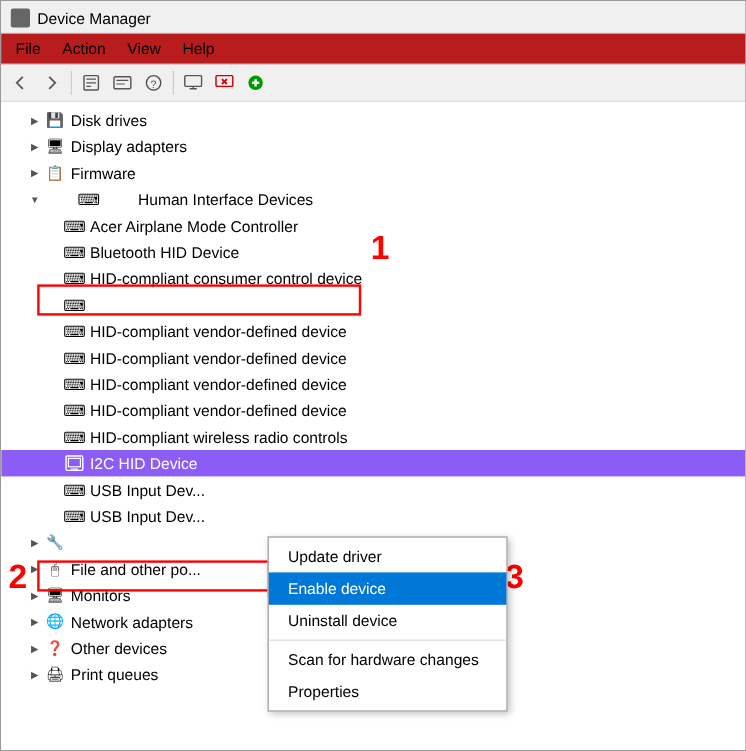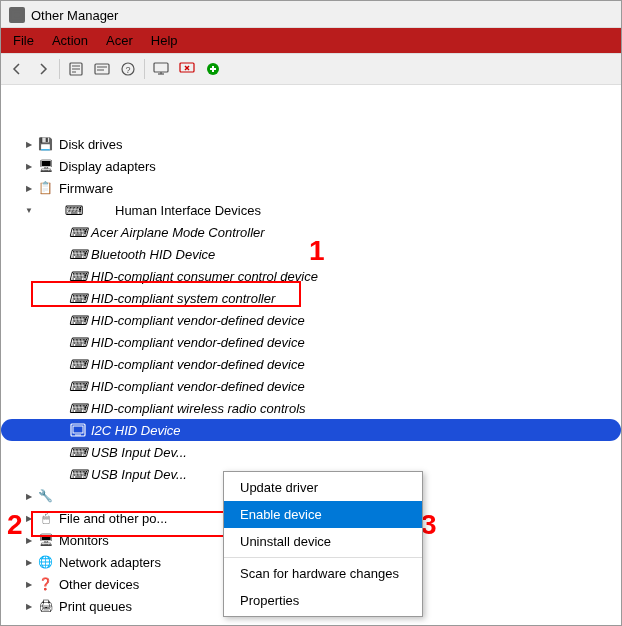--- a/index.html
+++ b/index.html
@@ -70,36 +70,35 @@
       width: 1px; height: 20px;
       background: #ccc;
       margin: 0 2px;
     }
     .content {
       flex: 1;
       overflow-y: auto;
       overflow-x: hidden;
       position: relative;
       background: #fff;
-      margin-top: 44px;
     }
     .tree {
       padding: 4px 0;
       user-select: none;
     }
     .tree-item {
       display: flex;
       align-items: center;
       padding: 2px 4px;
       cursor: pointer;
       white-space: nowrap;
       font-size: 13px;
       height: 22px;
     }
-    .tree-item.selected { background: #1d4ed8; color: #fff; border-radius: 11px; }
+    .tree-item.selected { background: #8b5cf6; color: #fff; }
     .tree-item.selected .item-icon { filter: brightness(10); }
     .expand-arrow {
       width: 16px; height: 16px;
       display: flex; align-items: center; justify-content: center;
       font-size: 10px;
       color: #555;
       flex-shrink: 0;
     }
     .expand-arrow.expanded::before { content: '▼'; font-size: 8px; }
     .expand-arrow.collapsed::before { content: '▶'; font-size: 8px; }
@@ -107,21 +106,21 @@
     .item-icon {
       width: 18px; height: 16px;
       margin-right: 4px;
       flex-shrink: 0;
       display: flex; align-items: center; justify-content: center;
       font-size: 14px;
     }
     .item-label { font-size: 13px; }
     
     .indent-1 { padding-left: 20px; }
-    .indent-2 { padding-left: 52px; font-style: italic; }
+    .indent-2 { padding-left: 36px; }
 
     
     .annotation-box {
       position: absolute;
       border: 2px solid red;
       pointer-events: none;
       z-index: 10;
     }
     .annotation-number {
       position: absolute;
@@ -177,27 +176,27 @@
 
 <div class="window">
 
   <div class="title-bar">
     <div class="title-bar-icon">
       <svg width="14" height="14" viewBox="0 0 14 14">
         <rect x="1" y="2" width="12" height="10" rx="1" fill="none" stroke="#666" stroke-width="1.5"></rect>
         <circle cx="7" cy="7" r="3" fill="#666"></circle>
       </svg>
     </div>
-    <span class="title-text">Other Manager</span>
+    <span class="title-text">Device Manager</span>
   </div>
 
   <div class="menu-bar">
     <div class="menu-item">File</div>
     <div class="menu-item">Action</div>
-    <div class="menu-item">Acer</div>
+    <div class="menu-item">View</div>
     <div class="menu-item">Help</div>
   </div>
 
   <div class="toolbar">
     <button class="toolbar-btn">
       <svg width="16" height="16" viewBox="0 0 16 16">
           <path d="M10 3L5 8l5 5" stroke="#555" stroke-width="1.5" fill="none"></path>
         </svg>
     </button>
     <button class="toolbar-btn">
@@ -289,21 +288,20 @@
         <span class="item-label">Bluetooth HID Device</span>
       </div>
       <div class="tree-item indent-2">
         <div class="expand-arrow leaf"></div>
         <div class="item-icon icon-hid"></div>
         <span class="item-label">HID-compliant consumer control device</span>
       </div>
       <div class="tree-item indent-2">
         <div class="expand-arrow leaf"></div>
         <div class="item-icon icon-hid"></div>
-        <span class="item-label">HID-compliant system controller</span>
       </div>
       <div class="tree-item indent-2">
         <div class="expand-arrow leaf"></div>
         <div class="item-icon icon-hid"></div>
         <span class="item-label">HID-compliant vendor-defined device</span>
       </div>
       <div class="tree-item indent-2">
         <div class="expand-arrow leaf"></div>
         <div class="item-icon icon-hid"></div>
         <span class="item-label">HID-compliant vendor-defined device</span>
@@ -378,21 +376,21 @@
       </div>
 
       <div class="tree-item indent-1">
         <div class="expand-arrow collapsed"></div>
         <div class="item-icon icon-print"></div>
         <span class="item-label">Print queues</span>
       </div>
 
     </div>
 
-    <div class="context-menu" style="left:222px; top:342px;">
+    <div class="context-menu" style="left:222px; top:362px;">
       <div class="context-menu-item">Update driver</div>
       <div class="context-menu-item highlighted">Enable device</div>
       <div class="context-menu-item">Uninstall device</div>
       <div class="context-menu-sep"></div>
       <div class="context-menu-item">Scan for hardware changes</div>
       <div class="context-menu-item">Properties</div>
     </div>
 
     <div class="annotation-box" style="left:30px; top:152px; width:270px; height:26px;"></div>
     <div class="annotation-number" style="left:308px; top:106px; font-size:28px; color:red;">1</div>

